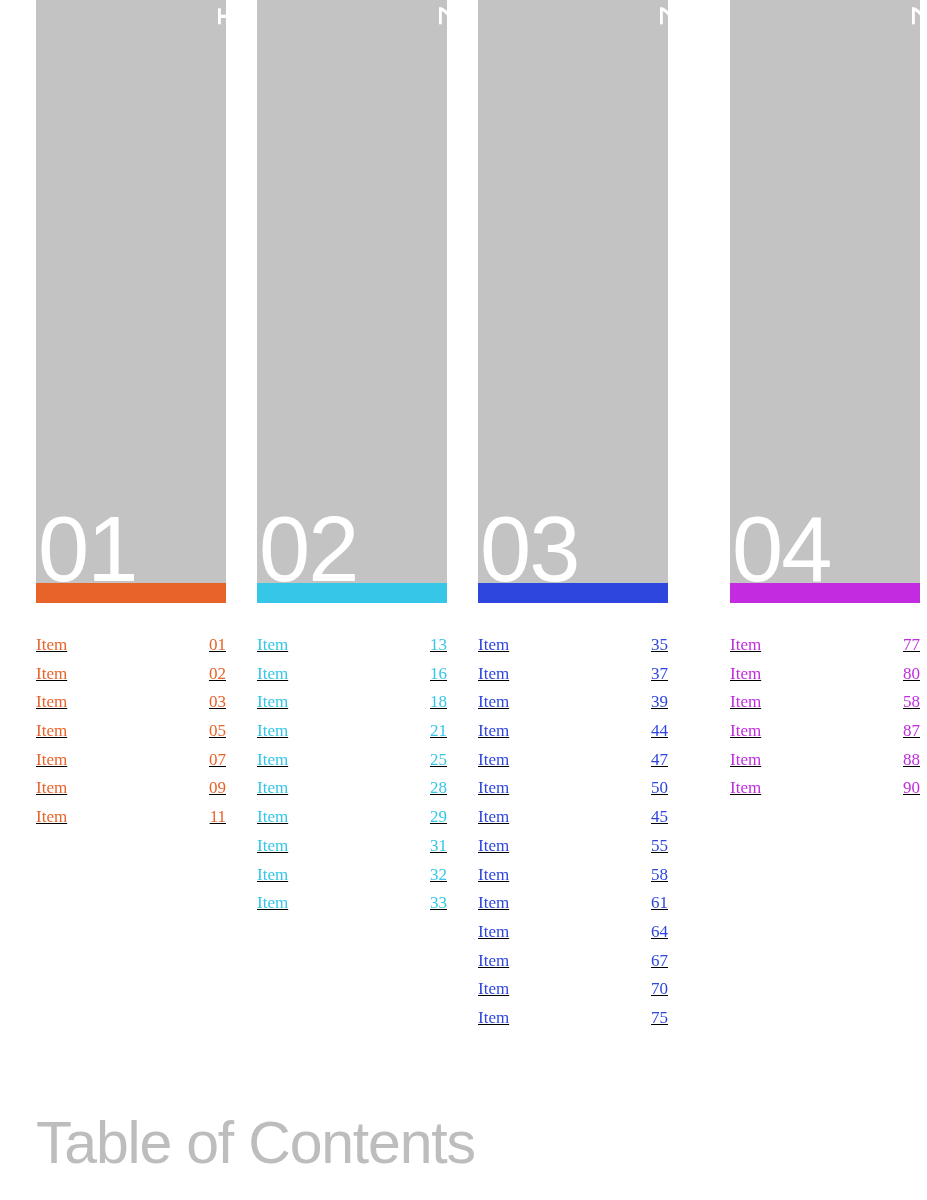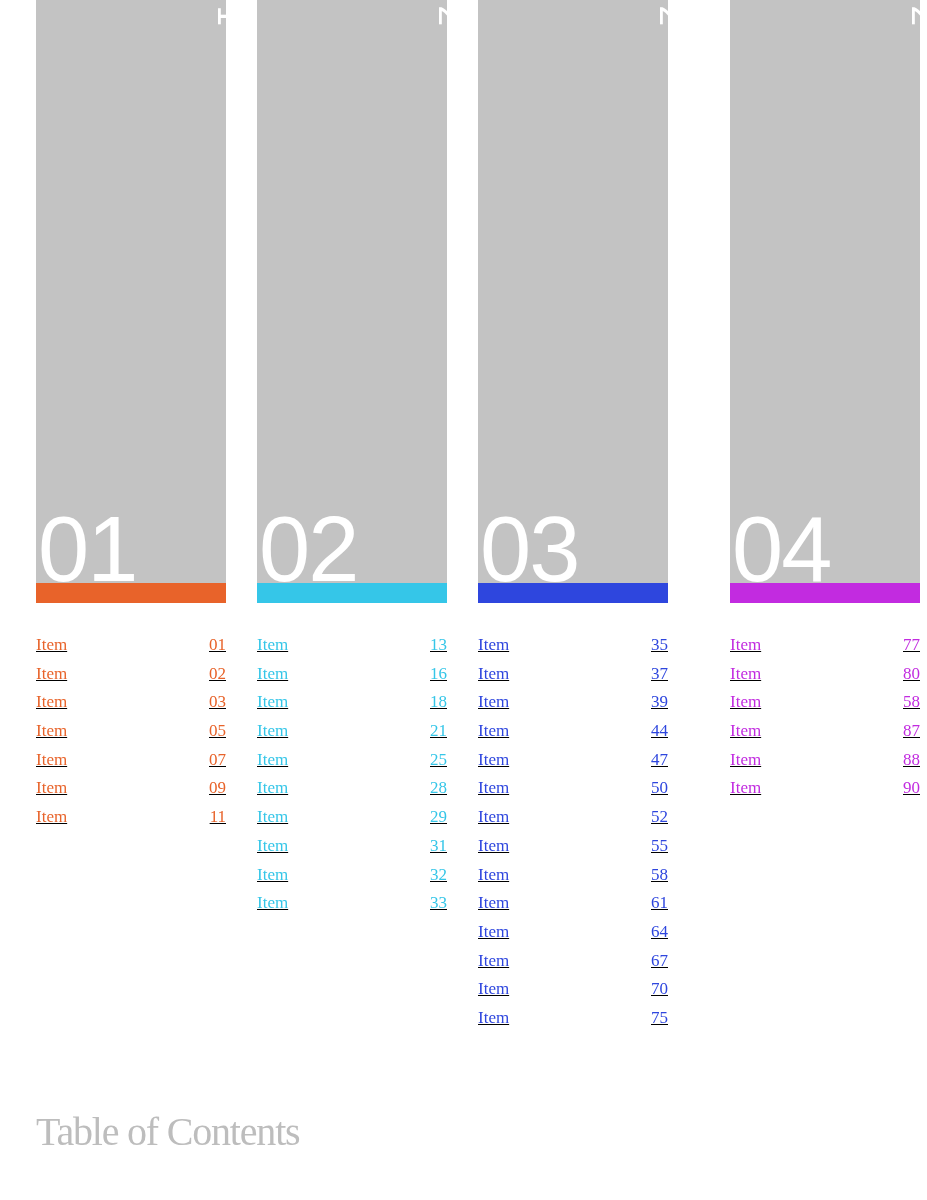--- a/index.html
+++ b/index.html
@@ -102,26 +102,25 @@
   .item-page {
     white-space: nowrap;
   }
 
   
   #toc-heading {
     position: absolute;
     left: 36px;
     top: 1108px;
     color: #bdbdbd;
-    font-size: 40px;
+    font-size: 59px;
     font-weight: 300;
     letter-spacing: -1.2px;
     line-height: 1.2;
     white-space: nowrap;
-    font-family: Liberation Serif, serif;
   }
 </style>
 </head>
 <body>
 
 <div id="toc-columns">
     <div class="toc-column col-0">
       <div class="panel" style="background: rgb(195, 195, 195);">
         <div class="panel-title" style="color: rgb(255, 255, 255);">Title 1</div>
         <div class="panel-number" style="color: rgb(255, 255, 255);">01</div>
@@ -233,21 +232,21 @@
         <div class="item-row">
           <span class="item-label">Item</span>
           <span class="item-page">47</span>
         </div>
         <div class="item-row">
           <span class="item-label">Item</span>
           <span class="item-page">50</span>
         </div>
         <div class="item-row">
           <span class="item-label">Item</span>
-          <span class="item-page">52</span>
+          <span class="item-page">45</span>
         </div>
         <div class="item-row">
           <span class="item-label">Item</span>
           <span class="item-page">55</span>
         </div>
         <div class="item-row">
           <span class="item-label">Item</span>
           <span class="item-page">58</span>
         </div>
         <div class="item-row">

